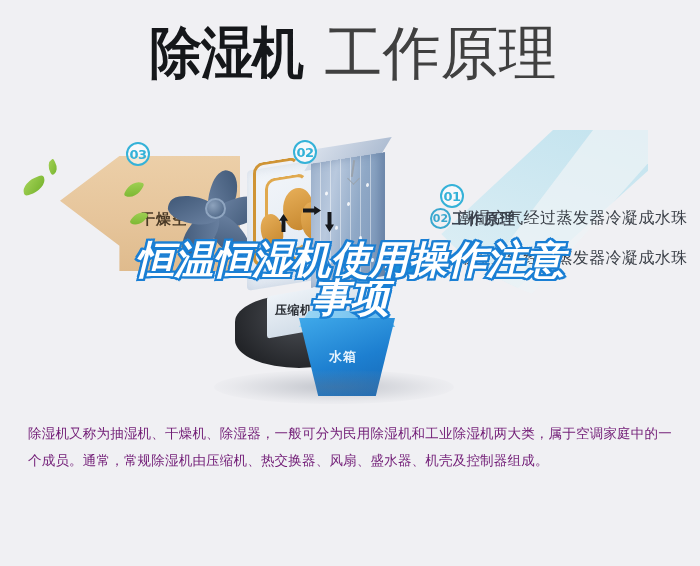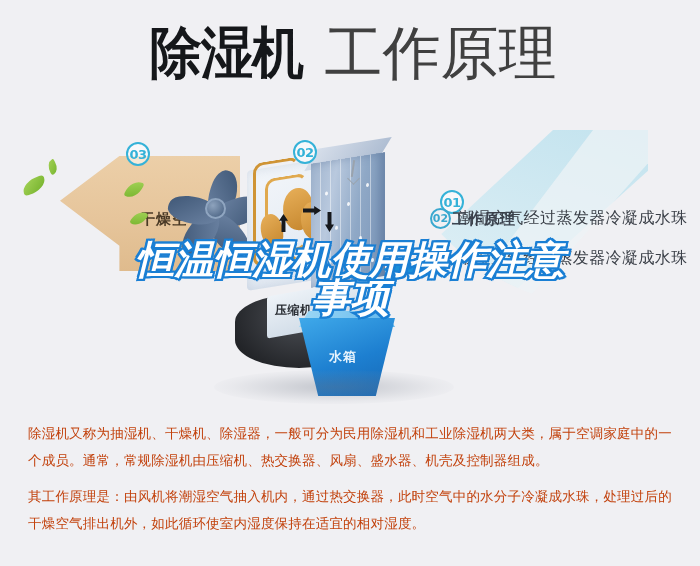--- a/index.html
+++ b/index.html
@@ -185,21 +185,21 @@
   
   .badge {
     position:absolute; width:24px; height:24px; border-radius:50%;
     border:2px solid #35b2d8; color:#35b2d8;
     font-size:13px; font-weight:700;
     display:flex; align-items:center; justify-content:center;
     background:rgba(255,255,255,.55); letter-spacing:-.5px;
   }
   .badge-03d { left:126px; top:24px; }
   .badge-02d { left:293px; top:22px; }
-  .badge-01d { left:440px; top:72px; }
+  .badge-01d { left:440px; top:66px; }
 
   .callout {
     position:absolute; left:322px; top:22px;
     padding:3px 9px; border:1.5px solid #9aa3ad; border-radius:11px;
     font-size:12px; color:#2b3038; background:rgba(255,255,255,.7);
     letter-spacing:.5px; white-space:nowrap;
   }
   .callout-tail {
     position:absolute; left:352px; top:42px; width:1.5px; height:17px;
     background:#9aa3ad; transform:rotate(8deg);
@@ -242,21 +242,21 @@
       0 2px 0 #1a7fd4, 0 -2px 0 #1a7fd4,
       2px 2px 0 #1a7fd4, -2px -2px 0 #1a7fd4,
       2px -2px 0 #1a7fd4, -2px 2px 0 #1a7fd4;
   }
   .overlay .ln { display:block; }
   .overlay .ln2 { margin-top:-2px; }
 
   
   .body-text {
     position:absolute; left:28px; top:420px; width:648px;
-    font-size:13.5px; color:#c2410c; line-height:2.0;
+    font-size:13.5px; color:#701a75; line-height:2.0;
     letter-spacing:.2px;
   }
   .body-text p { margin-bottom:9px; }
 </style>
 </head>
 <body>
 
 <div id="page">
 
   <div class="header">
@@ -354,16 +354,15 @@
     </div>
   </div>
 
   <div class="overlay">
     <span class="ln">恒温恒湿机使用操作注意</span>
     <span class="ln ln2">事项</span>
   </div>
 
   <div class="body-text">
     <p>除湿机又称为抽湿机、干燥机、除湿器，一般可分为民用除湿机和工业除湿机两大类，属于空调家庭中的一个成员。通常，常规除湿机由压缩机、热交换器、风扇、盛水器、机壳及控制器组成。</p>
-    <p>其工作原理是：由风机将潮湿空气抽入机内，通过热交换器，此时空气中的水分子冷凝成水珠，处理过后的干燥空气排出机外，如此循环使室内湿度保持在适宜的相对湿度。</p>
   </div>
 
 </div>
 
 </body></html>

